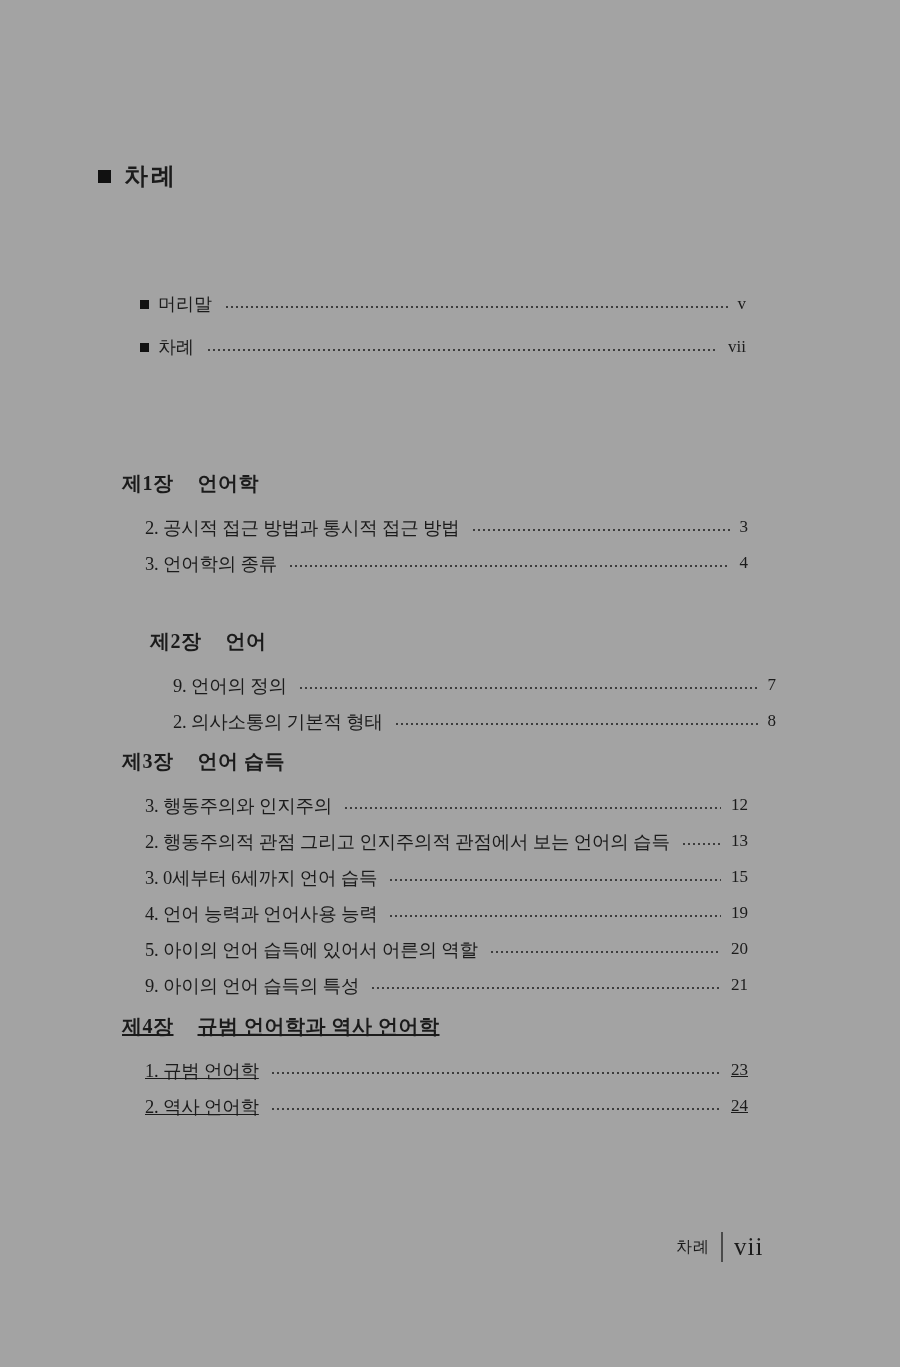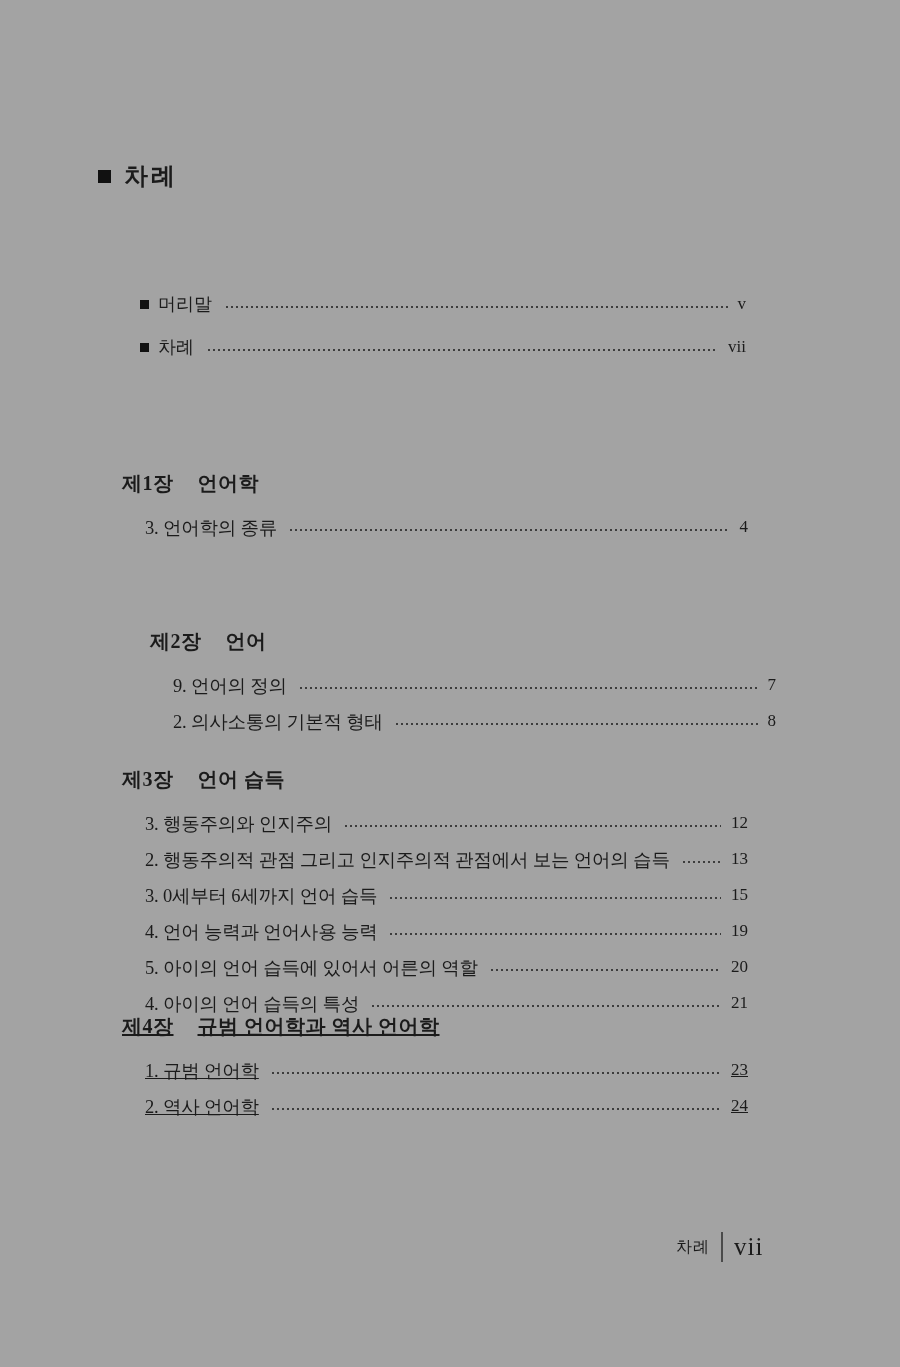--- a/index.html
+++ b/index.html
@@ -93,21 +93,21 @@
     height: 36px;
   }
   .toc-row .label {
     font-size: 18.5px;
     white-space: nowrap;
     padding-right: 6px;
     letter-spacing: -0.2px;
   }
   #chapter-1 { top: 470px; }
   #chapter-2 { top: 628px; margin-left: 28px; }
-  #chapter-3 { top: 766px; }
+  #chapter-3 { top: 748px; }
   #chapter-4 { top: 1013px; text-decoration: underline; }
   
   .page-footer {
     position: absolute;
     left: 676px;
     top: 1230px;
     display: flex;
     align-items: center;
     gap: 11px;
     height: 34px;
@@ -151,20 +151,25 @@
     </div>
   </div>
 
   <div class="chapter" id="chapter-1">
     <div class="chapter-heading">
       <span>제1장</span>
       <span>언어학</span>
     </div>
     <div class="chapter-items">
       <div class="toc-row">
+        <span class="label">2. 공시적 접근 방법과 통시적 접근 방법</span>
+        <span class="leader"></span>
+        <span class="pagenum">3</span>
+      </div>
+      <div class="toc-row">
         <span class="label">3. 언어학의 종류</span>
         <span class="leader"></span>
         <span class="pagenum">4</span>
       </div>
     </div>
   </div>
 
   <div class="chapter" id="chapter-2">
     <div class="chapter-heading">
       <span>제2장</span>
@@ -209,21 +214,21 @@
         <span class="label">4. 언어 능력과 언어사용 능력</span>
         <span class="leader"></span>
         <span class="pagenum">19</span>
       </div>
       <div class="toc-row">
         <span class="label">5. 아이의 언어 습득에 있어서 어른의 역할</span>
         <span class="leader"></span>
         <span class="pagenum">20</span>
       </div>
       <div class="toc-row">
-        <span class="label">4. 아이의 언어 습득의 특성</span>
+        <span class="label">9. 아이의 언어 습득의 특성</span>
         <span class="leader"></span>
         <span class="pagenum">21</span>
       </div>
     </div>
   </div>
 
   <div class="chapter" id="chapter-4">
     <div class="chapter-heading">
       <span>제4장</span>
       <span>규범 언어학과 역사 언어학</span>

